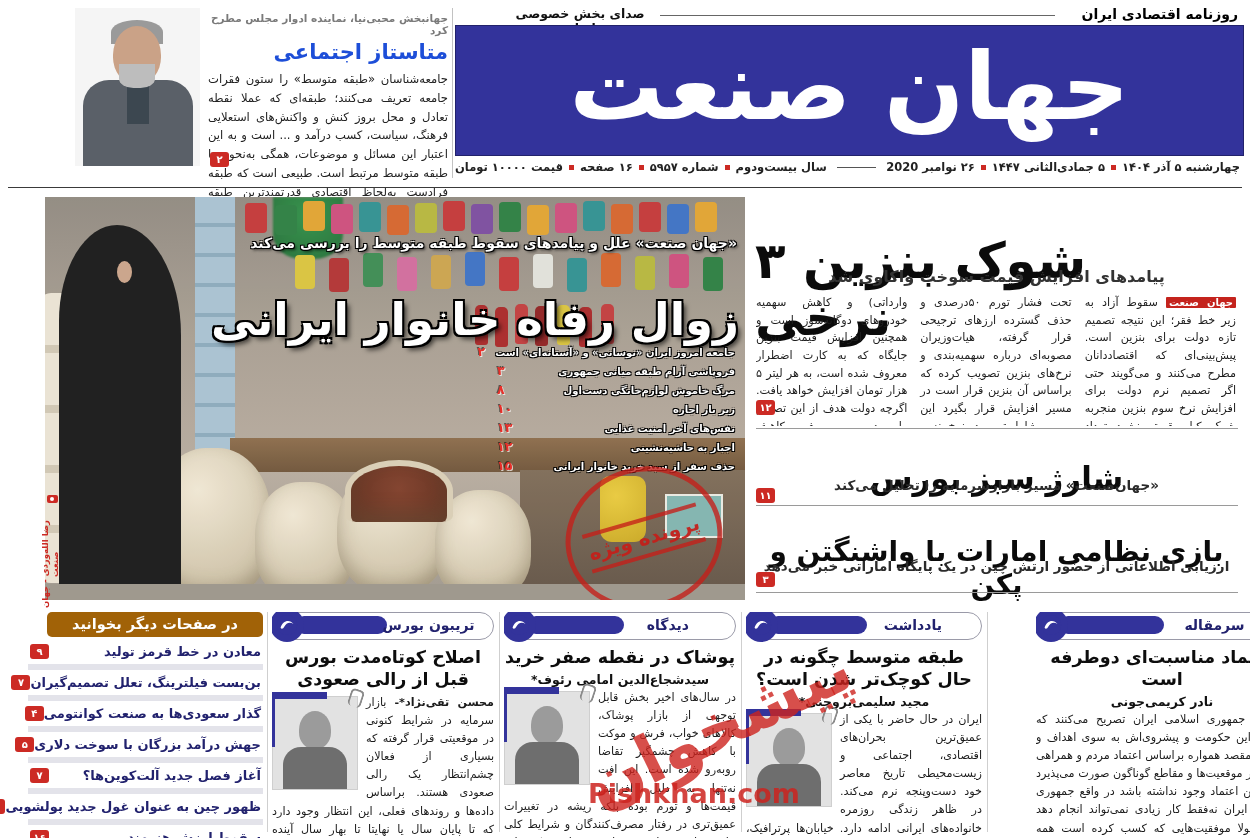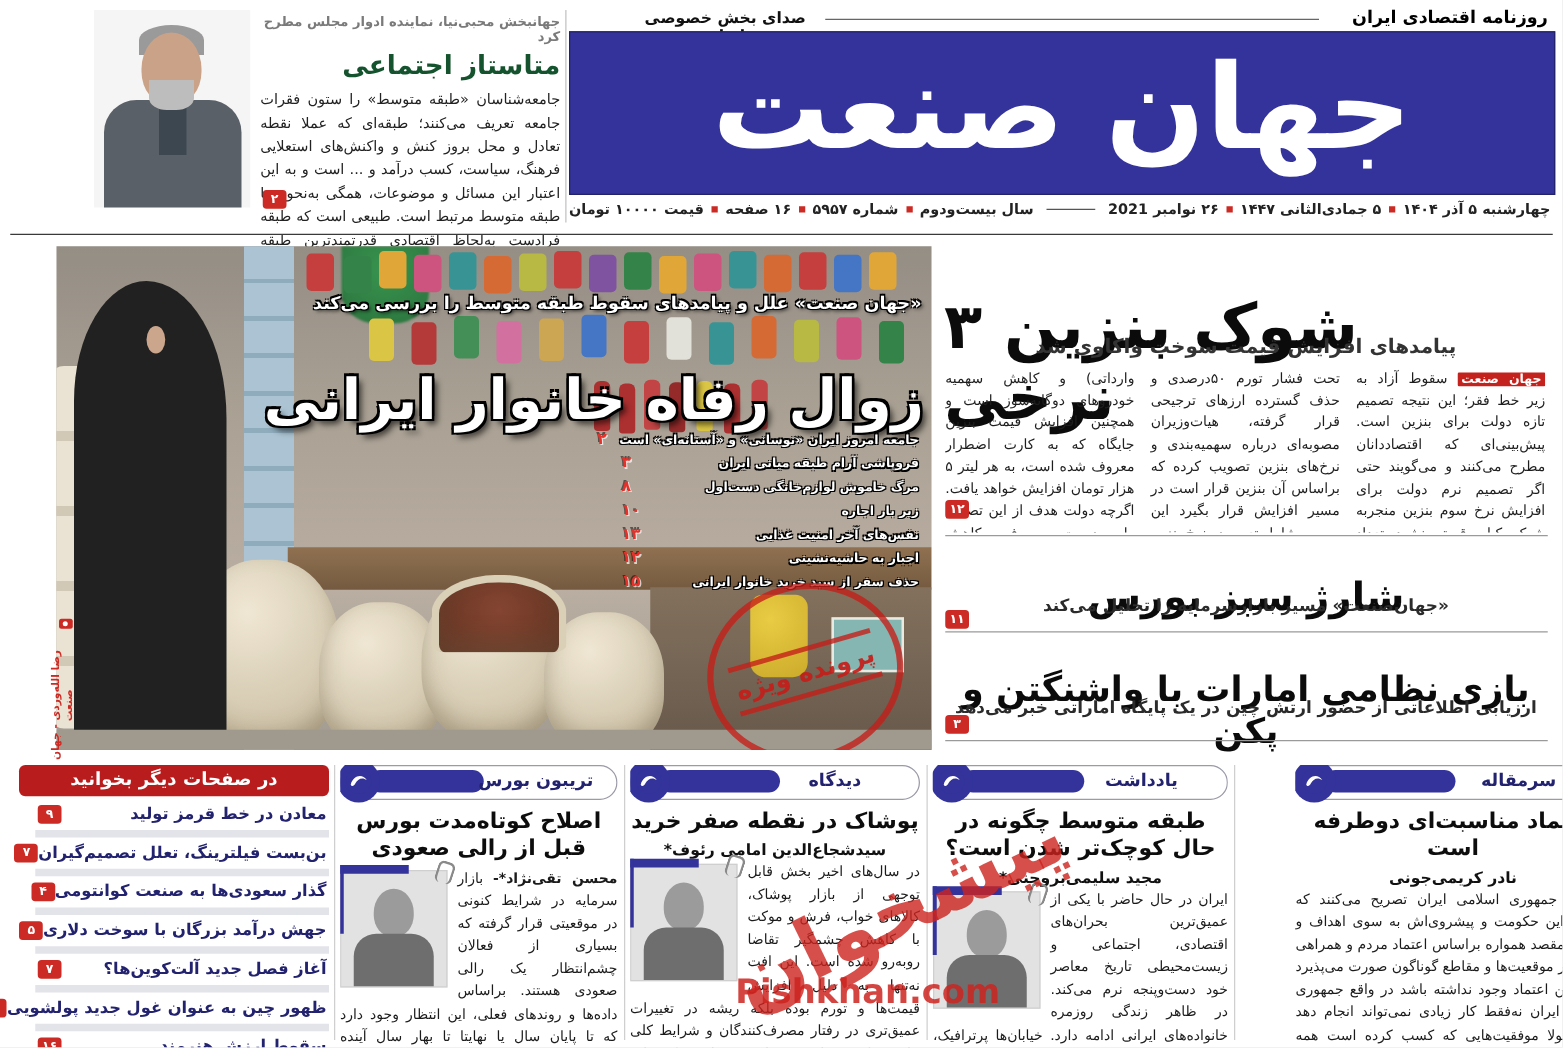--- a/index.html
+++ b/index.html
@@ -8,21 +8,21 @@
 
   
   .tl-photo{position:absolute;left:75px;top:8px;width:125px;height:158px;background:#f5f5f5;overflow:hidden;}
   .tl-photo .head{position:absolute;left:38px;top:18px;width:48px;height:58px;background:#caa287;border-radius:50% 50% 46% 46%;}
   .tl-photo .hair{position:absolute;left:36px;top:12px;width:52px;height:24px;background:#9a9a9a;border-radius:50% 50% 0 0;}
   .tl-photo .beard{position:absolute;left:44px;top:56px;width:36px;height:24px;background:#bdbdbd;border-radius:0 0 40% 40%;}
   .tl-photo .suit{position:absolute;left:8px;top:72px;width:110px;height:90px;background:#5a6068;border-radius:26px 26px 0 0;}
   .tl-photo .shirt{position:absolute;left:52px;top:76px;width:22px;height:40px;background:#3c4750;}
   .tl-text{position:absolute;left:208px;top:12px;width:240px;text-align:right;}
   .tl-kicker{font-size:10.5px;font-weight:bold;color:#7a7a7a;margin-bottom:4px;}
-  .tl-title{font-size:21px;font-weight:bold;color:#14532d;margin:0 0 6px;}
+  .tl-title{font-size:21px;font-weight:bold;color:#1d4ed8;margin:0 0 6px;}
   .tl-body{font-size:11.6px;line-height:1.62;text-align:justify;color:#222;}
   .badge{display:inline-block;min-width:15px;height:15px;padding:0 2px;background:#cc2a24;color:#fff;
          border-radius:3px;font-size:10px;line-height:15px;text-align:center;font-weight:bold;}
   .tl-ref{position:absolute;left:210px;top:152px;}
   .v-div{position:absolute;left:452px;top:8px;width:1px;height:170px;background:#c2c2c2;}
 
   
   .tag-center{position:absolute;left:505px;top:6px;width:150px;font-size:12.5px;font-weight:bold;color:#111;text-align:center;}
   .tag-line{position:absolute;left:660px;top:15px;width:395px;height:1px;background:#666;}
   .tag-right{position:absolute;right:12px;top:6px;font-size:14px;font-weight:bold;color:#000000;}
@@ -93,21 +93,21 @@
   .bz-col{flex:1;margin:0;font-size:11.2px;line-height:1.58;text-align:justify;color:#1e1e1e;}
   .bz-brand{background:#c4231d;color:#fff;font-weight:bold;font-size:10px;padding:0 3px;border-radius:1px;}
   .hline{position:absolute;left:756px;right:12px;height:1px;background:#9a9a9a;}
   .mid-title{position:absolute;left:755px;right:12px;text-align:center;font-weight:bold;color:#0b0b0b;}
   .mid-sub{position:absolute;left:755px;right:12px;text-align:center;font-size:13.5px;font-weight:bold;color:#2b2b2b;}
   .pref{position:absolute;}
 
   
   .vline{position:absolute;top:612px;bottom:6px;width:1px;background:#cfcfcf;}
   .readmore{position:absolute;left:28px;top:612px;width:235px;}
-  .rm-header{width:248px;margin-left:auto;height:25px;background:#b91c1c;border-radius:5px;color:#fff;
+  .rm-header{width:216px;margin-left:auto;height:25px;background:#a16207;border-radius:5px;color:#fff;
      font-size:14.5px;font-weight:bold;text-align:center;line-height:25px;margin-bottom:5px;}
   .rm-item{display:flex;justify-content:space-between;align-items:center;height:19px;padding:0 2px;}
   .rm-label{font-size:13px;font-weight:bold;color:#22226e;white-space:nowrap;}
   .rm-sep{height:6px;background:#e3e3ea;margin:3px 0;}
 
   .bcol{position:absolute;top:612px;bottom:0;overflow:hidden;}
   .pill{position:relative;height:26px;border:1.5px solid #9a9aa8;border-radius:14px;background:#fff;margin-bottom:7px;}
   .pill-blob{position:absolute;left:22px;top:3px;width:42%;height:18px;background:#33339b;border-radius:10px;}
   .pill-circle{position:absolute;left:-3px;top:-5px;width:34px;height:34px;border-radius:50%;background:#33339b;
      display:flex;align-items:center;justify-content:center;}
@@ -153,21 +153,21 @@
   <div class="tag-line"></div>
   <div class="tag-right">روزنامه اقتصادی ایران</div>
   <div class="logo-box">
     <span class="logo-text">جهان صنعت</span>
   </div>
   <div class="dateline">
     <span>چهارشنبه ۵ آذر ۱۴۰۴</span>
       <span class="sq"></span>
     <span>۵ جمادی‌الثانی ۱۴۴۷</span>
       <span class="sq"></span>
-    <span>۲۶ نوامبر 2021</span>
+    <span>۲۶ نوامبر 2020</span>
     <span class="dl-gap"></span>
     <span>سال بیست‌ودوم</span>
       <span class="sq"></span>
     <span>شماره ۵۹۵۷</span>
       <span class="sq"></span>
     <span>۱۶ صفحه</span>
       <span class="sq"></span>
     <span>قیمت ۱۰۰۰۰ تومان</span>
   </div>
   <div class="head-rule"></div>
@@ -194,21 +194,21 @@
     <div class="ph-wash"></div>
 
     <div class="ph-kicker">«جهان صنعت» علل و پیامدهای سقوط طبقه متوسط را بررسی می‌کند</div>
     <div class="ph-title">زوال رفاه خانوار ایرانی</div>
     <div class="ph-list">
       <div class="ph-item">
           <span class="ph-item-label">جامعه امروز ایران «نوسانی» و «آستانه‌ای» است</span>
           <span class="ph-item-num">۲</span>
         </div>
       <div class="ph-item">
-          <span class="ph-item-label">فروپاشی آرام طبقه میانی ایران</span>
+          <span class="ph-item-label">فروپاشی آرام طبقه میانی جمهوری</span>
           <span class="ph-item-num">۳</span>
         </div>
       <div class="ph-item">
           <span class="ph-item-label">مرگ خاموش لوازم‌خانگی دست‌اول</span>
           <span class="ph-item-num">۸</span>
         </div>
       <div class="ph-item">
           <span class="ph-item-label">زیر بار اجاره</span>
           <span class="ph-item-num">۱۰</span>
         </div>

